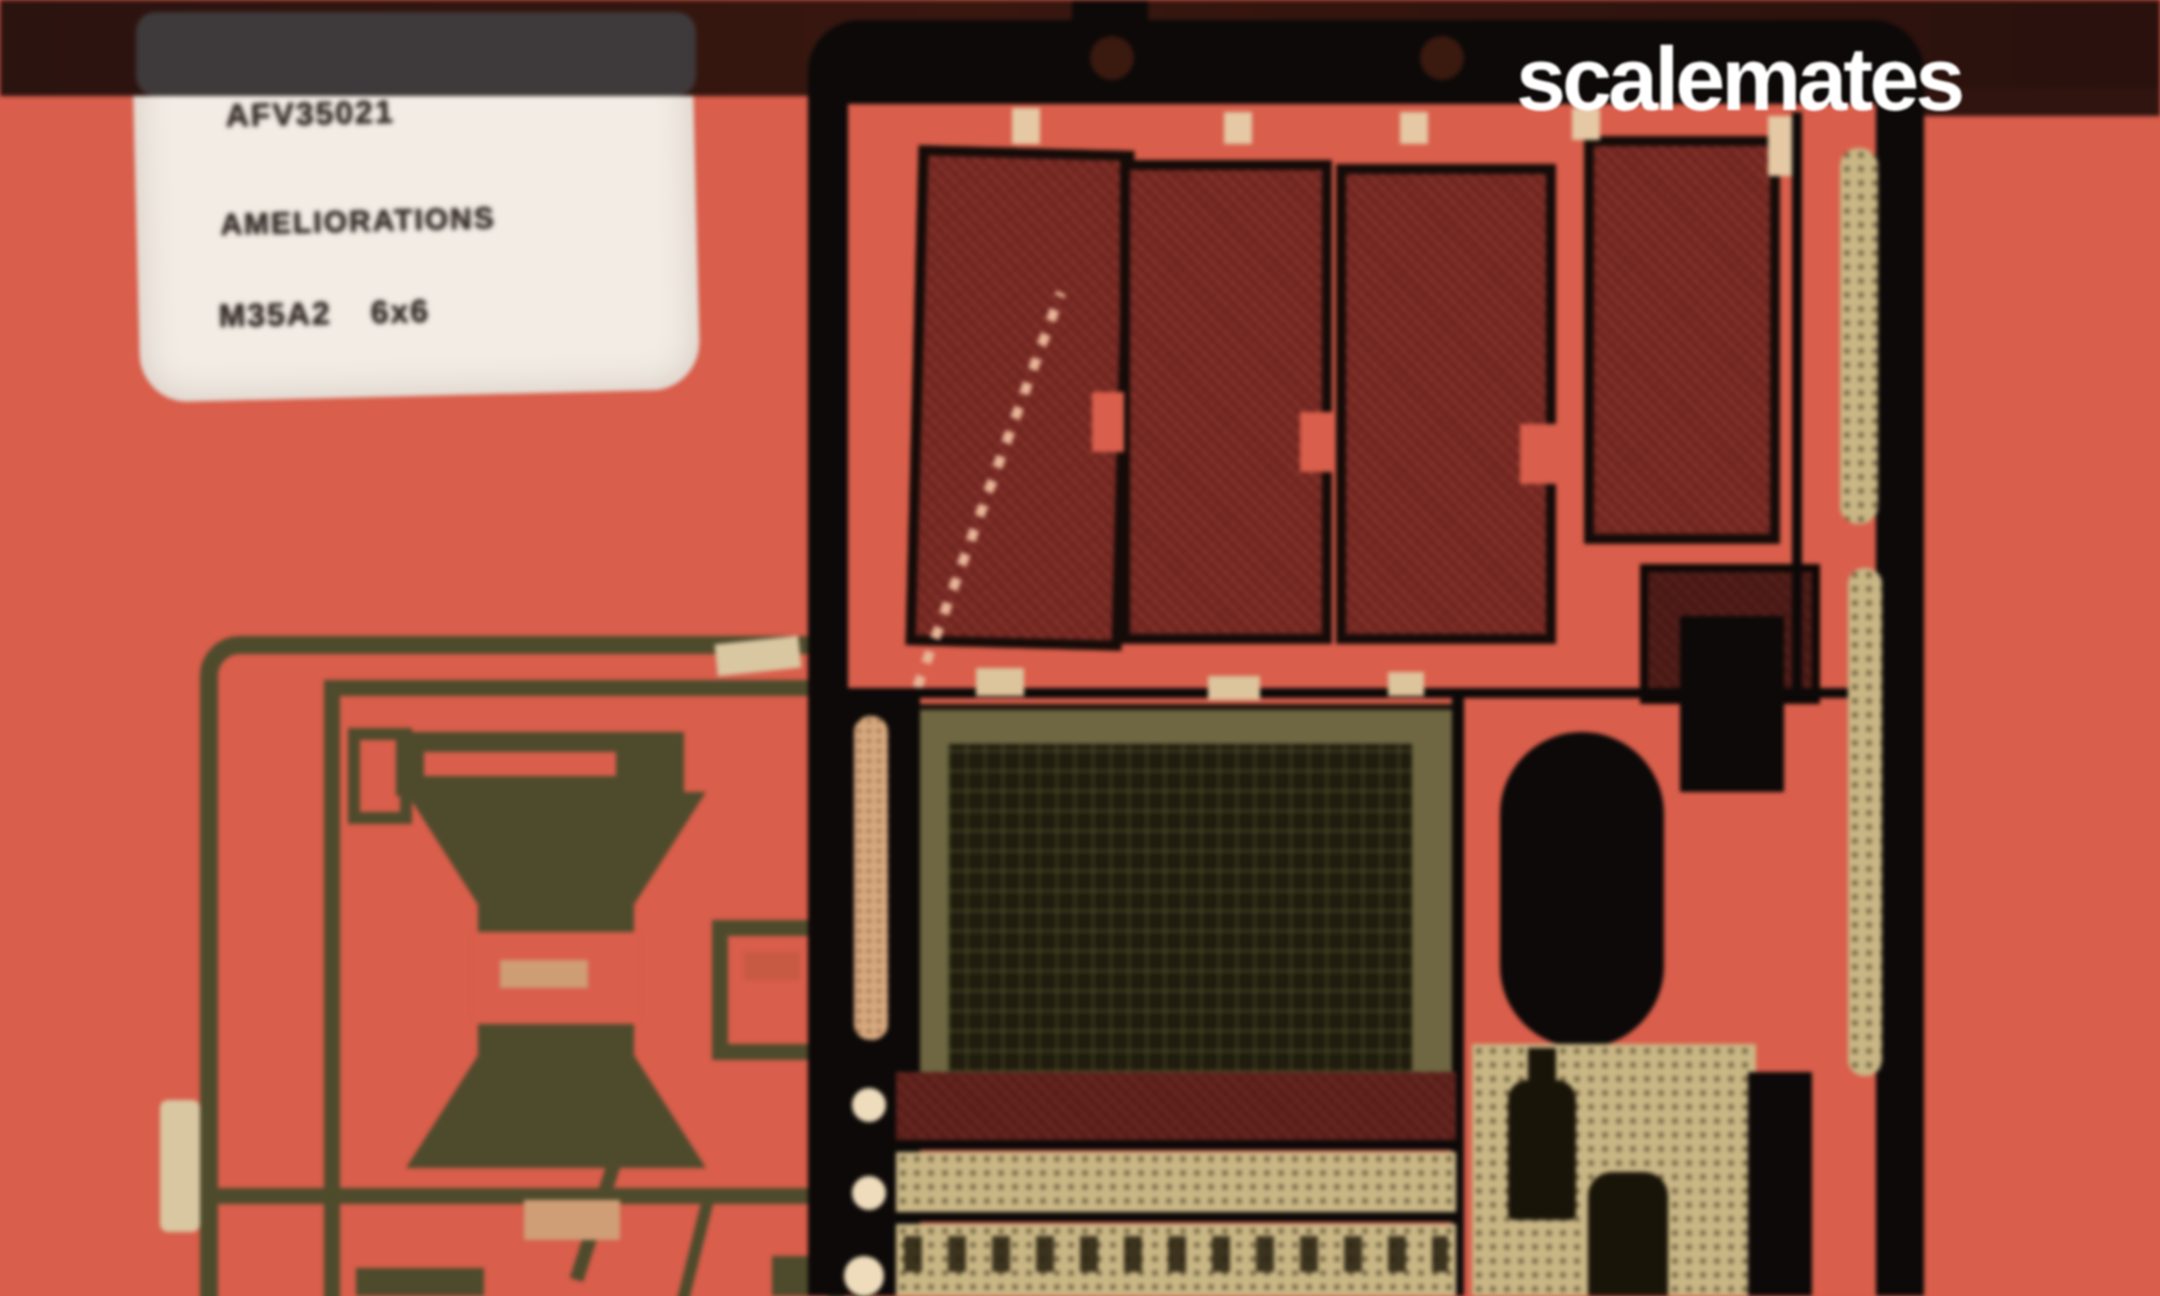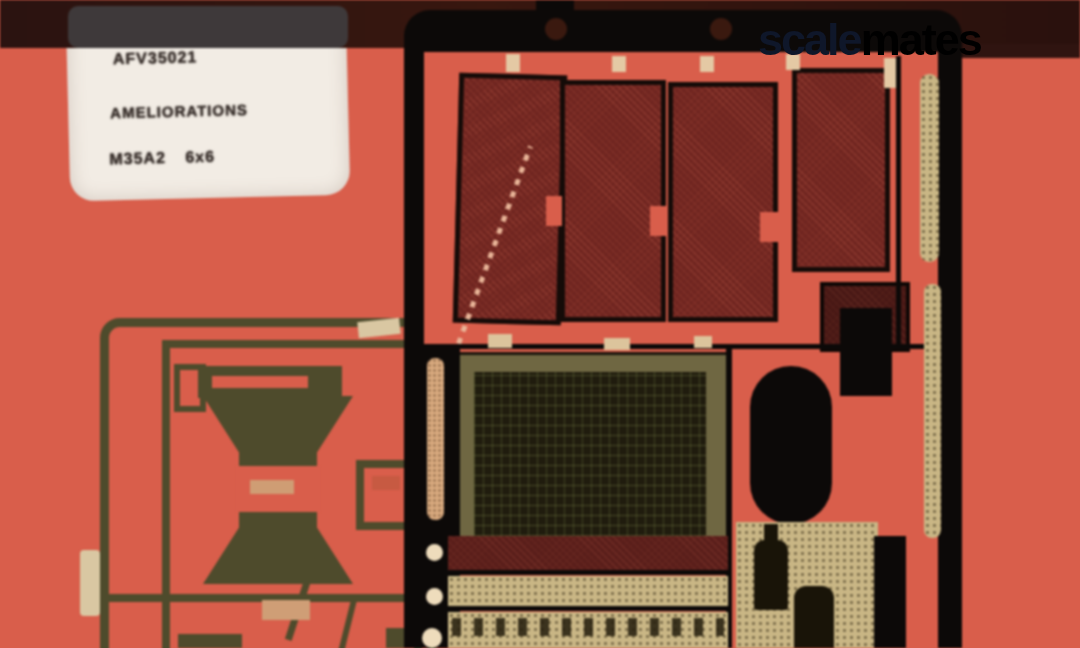--- a/index.html
+++ b/index.html
@@ -27,22 +27,22 @@
   .tanpart{background:#d9c7a2;}
   
   #label{left:68px;top:8px;width:280px;height:190px;border-radius:24px;
      background:#f2ece4;transform:rotate(-1.4deg);
      box-shadow:inset 0 0 18px rgba(120,90,80,.25);}
   #label div{position:absolute;color:#39302c;font-weight:bold;
      text-shadow:0 0 2px rgba(57,48,44,.9);}
   
   #wm{left:758px;top:14px;font-size:45px;font-weight:bold;letter-spacing:-2px;
       filter:blur(.6px);white-space:nowrap;}
-  #wm .s1{color:#0f172a;}
-  #wm .s2{color:#000000;}
+  #wm .s1{color:#ffffff;}
+  #wm .s2{color:#ffffff;}
 </style>
 </head>
 <body>
 
 <div id="stage">
   <div id="photo">
 
     <div class="abs" id="label">
       <div style="left:46px;top:40px;font-size:16px;letter-spacing:1px;">AFV35021</div>
       <div style="left:42px;top:94px;font-size:15px;letter-spacing:1px;">AMELIORATIONS</div>

